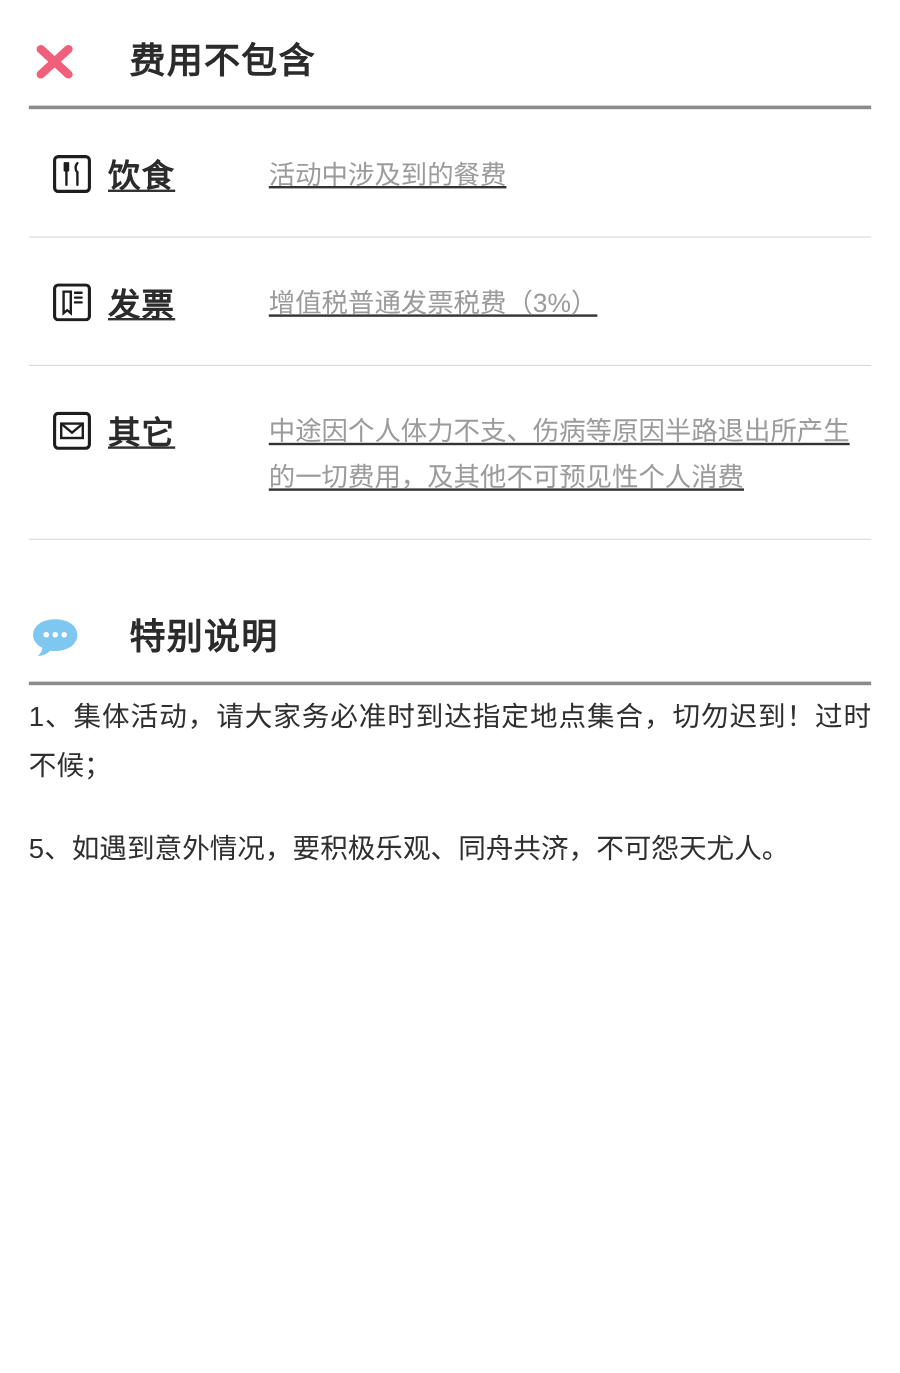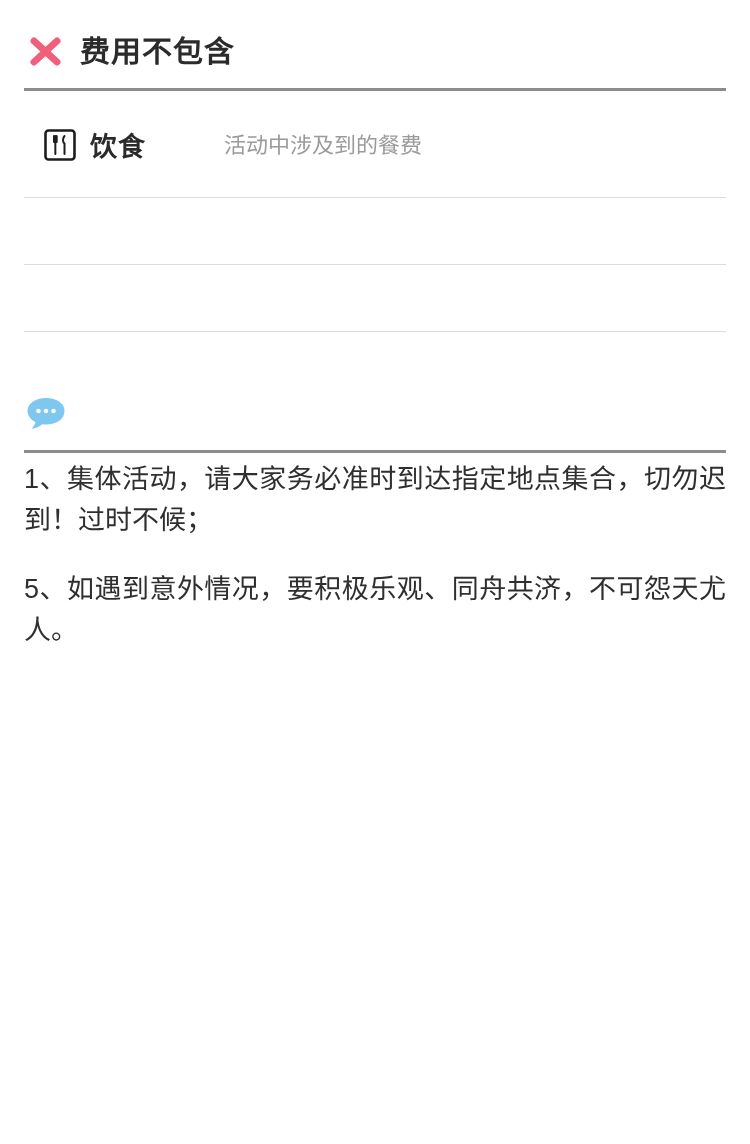--- a/index.html
+++ b/index.html
@@ -19,20 +19,21 @@
     box-sizing: border-box;
     padding: 0 24px;
   }
 
   
   .section-head {
     display: flex;
     align-items: center;
     padding-top: 30px;
     padding-bottom: 14px;
+    gap: 28px;
   }
   .section-head .head-icon {
     width: 44px;
     height: 44px;
     flex: 0 0 44px;
     display: flex;
     align-items: center;
     justify-content: center;
     margin-right: 12px;
   }
@@ -46,20 +47,21 @@
   .head-rule {
     height: 3px;
     background: #8c8c8c;
     margin-bottom: 0;
   }
 
   
   .excl-list {
     margin: 0;
     padding: 0;
+    text-decoration: underline;
   }
   .excl-row {
     display: flex;
     align-items: flex-start;
     padding: 34px 0 32px 0;
     border-bottom: 1px solid #dcdcdc;
   }
   .excl-row:last-child {
     border-bottom: 1px solid #dcdcdc;
   }
@@ -91,21 +93,21 @@
     line-height: 38px;
     padding-top: 2px;
   }
 
   
   .notes {
     padding-top: 6px;
     padding-bottom: 40px;
   }
   .note-item {
-    font-size: 27px;
+    font-size: 23px;
     color: #2f2f2f;
     line-height: 41px;
     margin: 0 0 28px 0;
     text-align: justify;
   }
   .note-item:last-child {
     margin-bottom: 0;
     margin-top: 23px;
   }
 
@@ -140,40 +142,63 @@
               <path d="M10 7 L10 13 M12.7 7 L12.7 13 M11.35 7 L11.35 16 M11.35 16 L11.35 25" stroke="#1d1d1d" stroke-width="2" stroke-linecap="round" fill="none"></path>
               <path d="M20.5 7 C18.5 9 18.5 13 20.5 14.5 L20.5 25" stroke="#1d1d1d" stroke-width="2" stroke-linecap="round" fill="none"></path>
             </svg>
           </span>
           <span class="excl-label">饮食</span>
         </div>
         <div class="excl-desc">活动中涉及到的餐费</div>
       </div>
 
       <div class="excl-row">
+        <div class="excl-left">
+          <span class="excl-icon">
+            <svg width="32" height="32" viewBox="0 0 32 32" aria-hidden="true">
+              <rect x="1.5" y="1.5" width="29" height="29" rx="3" fill="none" stroke="#1d1d1d" stroke-width="2.6"></rect>
+              <path d="M9 7 L9 25 L12 22.5 L15 25 L15 7 Z" fill="none" stroke="#1d1d1d" stroke-width="2"></path>
+              <path d="M18.5 8 L24 8 M18.5 12 L24 12 M18.5 16 L24 16" stroke="#1d1d1d" stroke-width="2" stroke-linecap="round"></path>
+            </svg>
+          </span>
+          <span class="excl-label">发票</span>
+        </div>
+        <div class="excl-desc">增值税普通发票税费（3%）</div>
       </div>
 
       <div class="excl-row">
+        <div class="excl-left">
+          <span class="excl-icon">
+            <svg width="32" height="32" viewBox="0 0 32 32" aria-hidden="true">
+              <rect x="1.5" y="1.5" width="29" height="29" rx="3" fill="none" stroke="#1d1d1d" stroke-width="2.6"></rect>
+              <rect x="7" y="10" width="18" height="12" fill="none" stroke="#1d1d1d" stroke-width="2"></rect>
+              <path d="M7 10 L16 17.5 L25 10" fill="none" stroke="#1d1d1d" stroke-width="2"></path>
+            </svg>
+          </span>
+          <span class="excl-label">其它</span>
+        </div>
+        <div class="excl-desc">中途因个人体力不支、伤病等原因半路退出所产生的一切费用，及其他不可预见性个人消费</div>
       </div>
 
     </div>
   </div>
 
   <div class="spacer-gap"></div>
 
   <div>
     <div class="section-head">
       <span class="head-icon">
         <svg width="42" height="38" viewBox="0 0 42 38" aria-hidden="true">
           <path d="M21 3 C10 3 2.5 8.6 2.5 16 C2.5 20.6 5.6 24.6 10.4 27 C10.1 29.3 8.6 31.8 6.4 33.8 C10.8 33.4 14.7 31.6 17.1 29.2 C18.3 29.4 19.6 29.5 21 29.5 C32 29.5 39.5 23.9 39.5 16 C39.5 8.6 32 3 21 3 Z" fill="#7ec7f0"></path>
           <circle cx="13.5" cy="16" r="2.3" fill="#ffffff"></circle>
           <circle cx="21" cy="16" r="2.3" fill="#ffffff"></circle>
           <circle cx="28.5" cy="16" r="2.3" fill="#ffffff"></circle>
         </svg>
       </span>
+      <span class="head-title">特别说明</span>
     </div>
     <div class="head-rule"></div>
 
     <div class="notes">
       <p class="note-item">1、集体活动，请大家务必准时到达指定地点集合，切勿迟到！过时不候；</p>
       <p class="note-item">5、如遇到意外情况，要积极乐观、同舟共济，不可怨天尤人。</p>
     </div>
   </div>
 
 </div>

